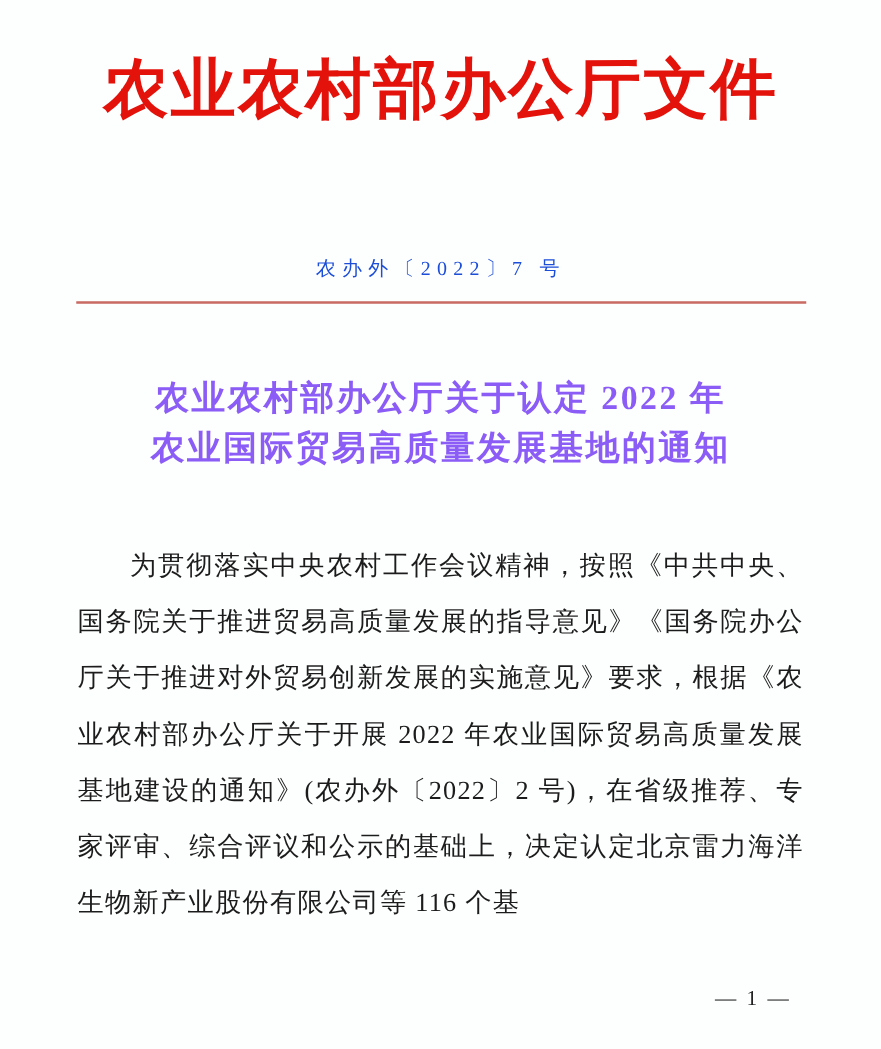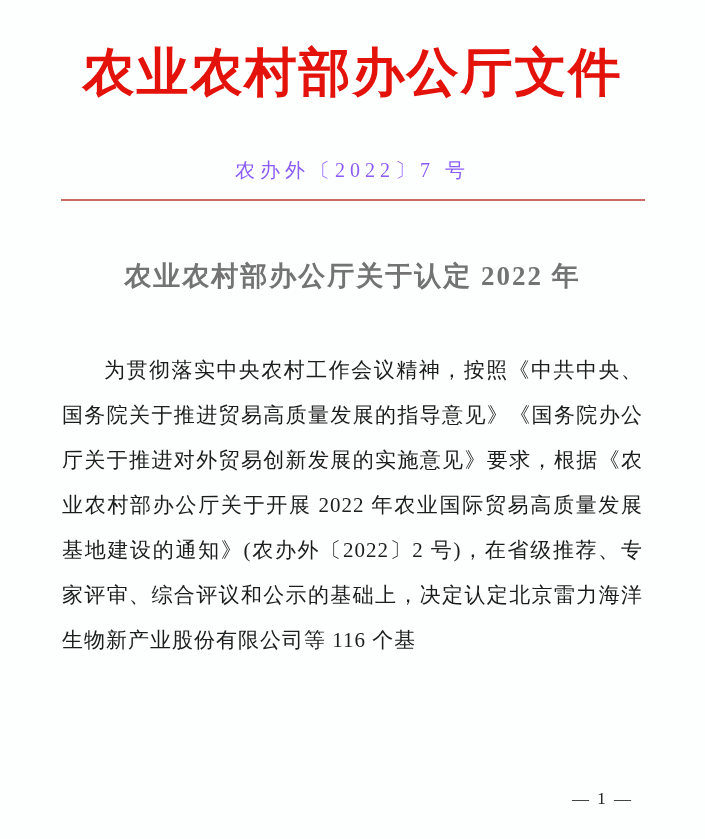--- a/index.html
+++ b/index.html
@@ -26,40 +26,40 @@
     margin-top: 44px;
     text-align: center;
     font-size: 52px;
     font-weight: bold;
     letter-spacing: 2px;
     color: var(--header-red);
     line-height: 1.1;
     white-space: nowrap;
   }
   .doc-number {
-    margin-top: 56px;
+    margin-top: 104px;
     text-align: center;
-    font-size: 20px;
+    font-size: 16px;
     letter-spacing: 5px;
-    color: #8b5cf6;
+    color: #1d4ed8;
   }
   .red-rule {
     width: 584px;
     height: 2px;
     background: var(--rule-red);
     border: none;
     margin: 15px auto 0 auto;
   }
   .doc-title {
     margin-top: 55px;
     text-align: center;
     font-weight: bold;
     font-size: 27px;
     line-height: 40px;
-    color: #737373;
+    color: #8b5cf6;
     letter-spacing: 2px;
   }
   .body-text {
     margin: 52px 62px 0 62px;
     font-size: 21px;
     line-height: 45px;
     text-align: justify;
     letter-spacing: 1px;
     color: #1c1c1c;
   }
@@ -81,20 +81,21 @@
 <div class="page" data-name="document-page">
 
   <div class="header-title" data-name="document-header-title">农业农村部办公厅文件</div>
 
   <div class="doc-number" data-name="document-number">农办外〔2022〕7 号</div>
 
   <div class="red-rule" data-name="red-divider-line"></div>
 
   <div class="doc-title" data-name="document-title">
     <div data-name="document-title-line1">农业农村部办公厅关于认定 2022 年</div>
+    <div data-name="document-title-line2">农业国际贸易高质量发展基地的通知</div>
   </div>
 
   <div class="body-text" data-name="document-body">
     <p data-name="body-paragraph">为贯彻落实中央农村工作会议精神，按照《中共中央、国务院关于推进贸易高质量发展的指导意见》《国务院办公厅关于推进对外贸易创新发展的实施意见》要求，根据《农业农村部办公厅关于开展 2022 年农业国际贸易高质量发展基地建设的通知》(农办外〔2022〕2 号)，在省级推荐、专家评审、综合评议和公示的基础上，决定认定北京雷力海洋生物新产业股份有限公司等 116 个基</p>
   </div>
 
   <div class="footer" data-name="page-number">— 1 —</div>
 
 </div>
 

